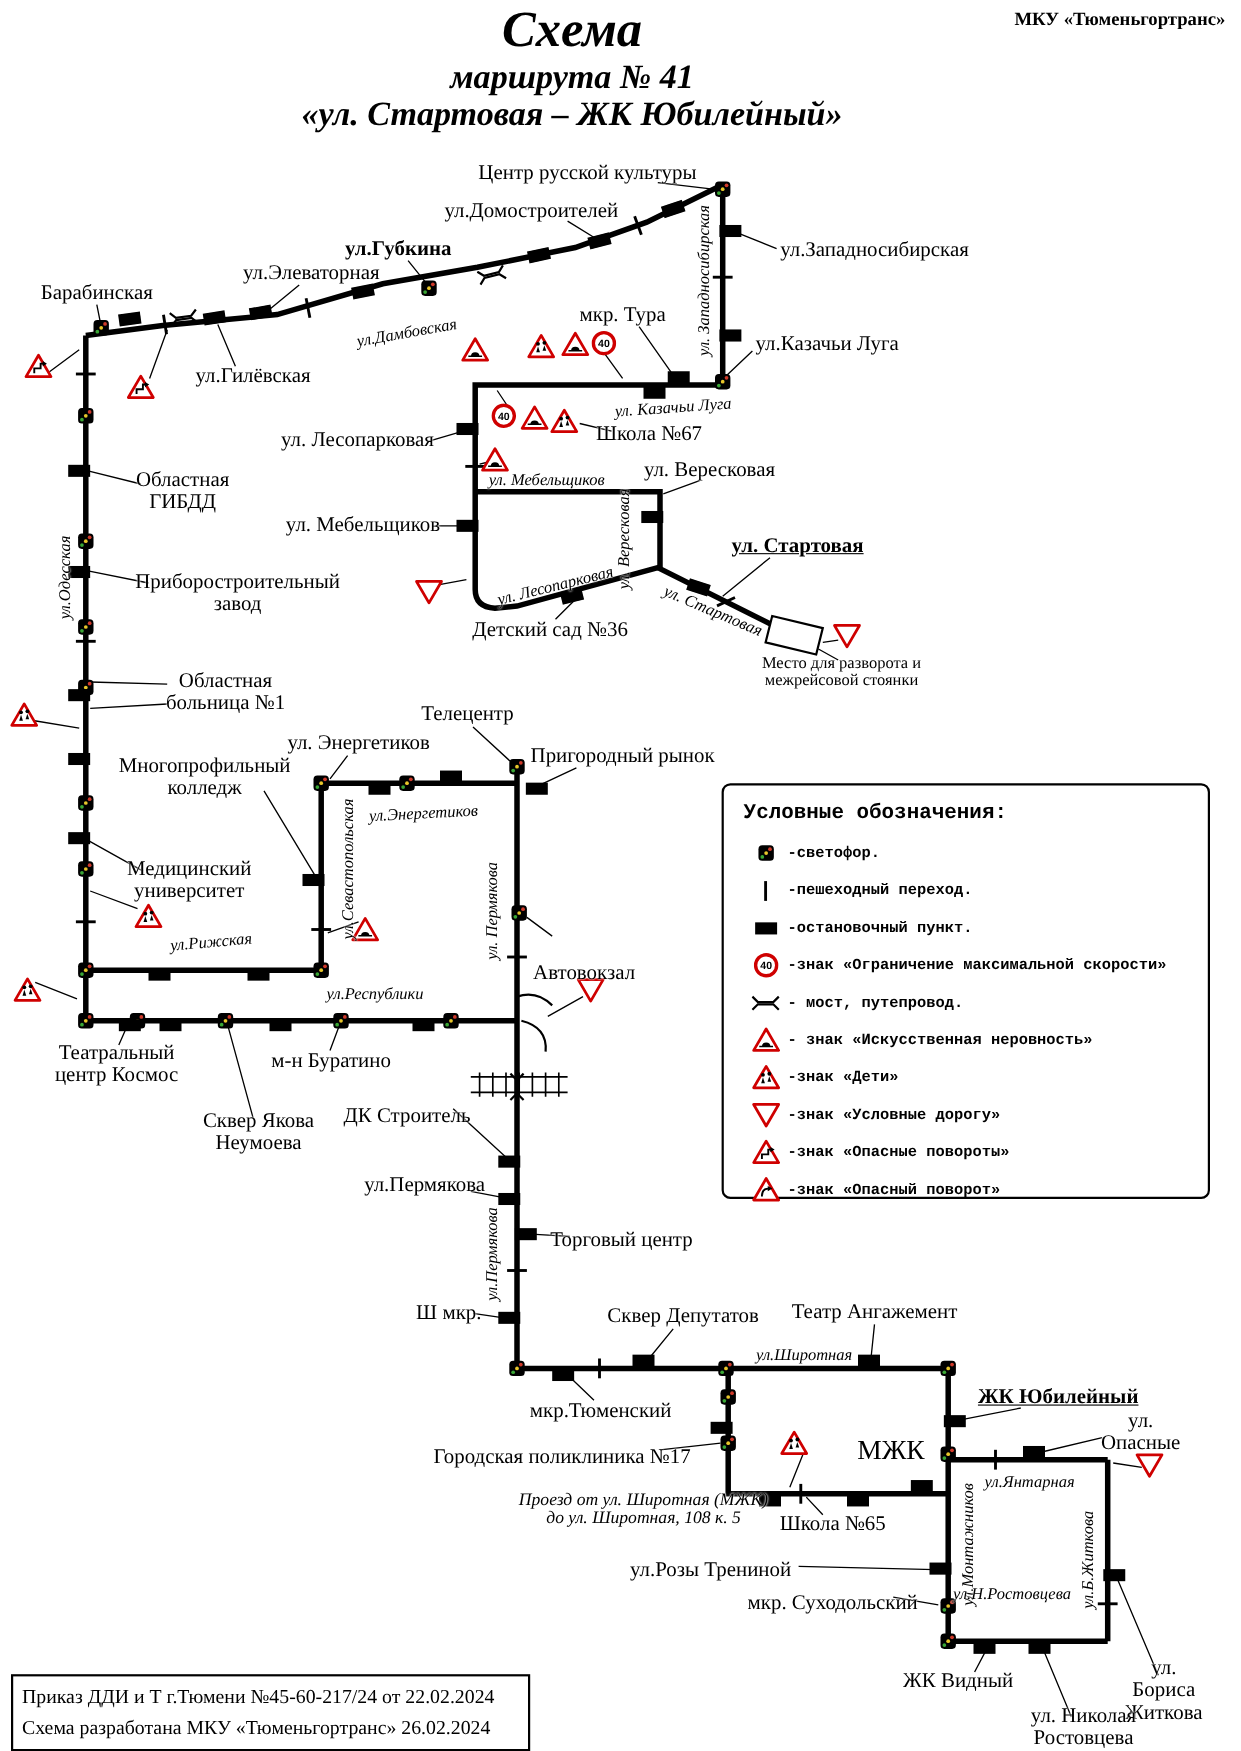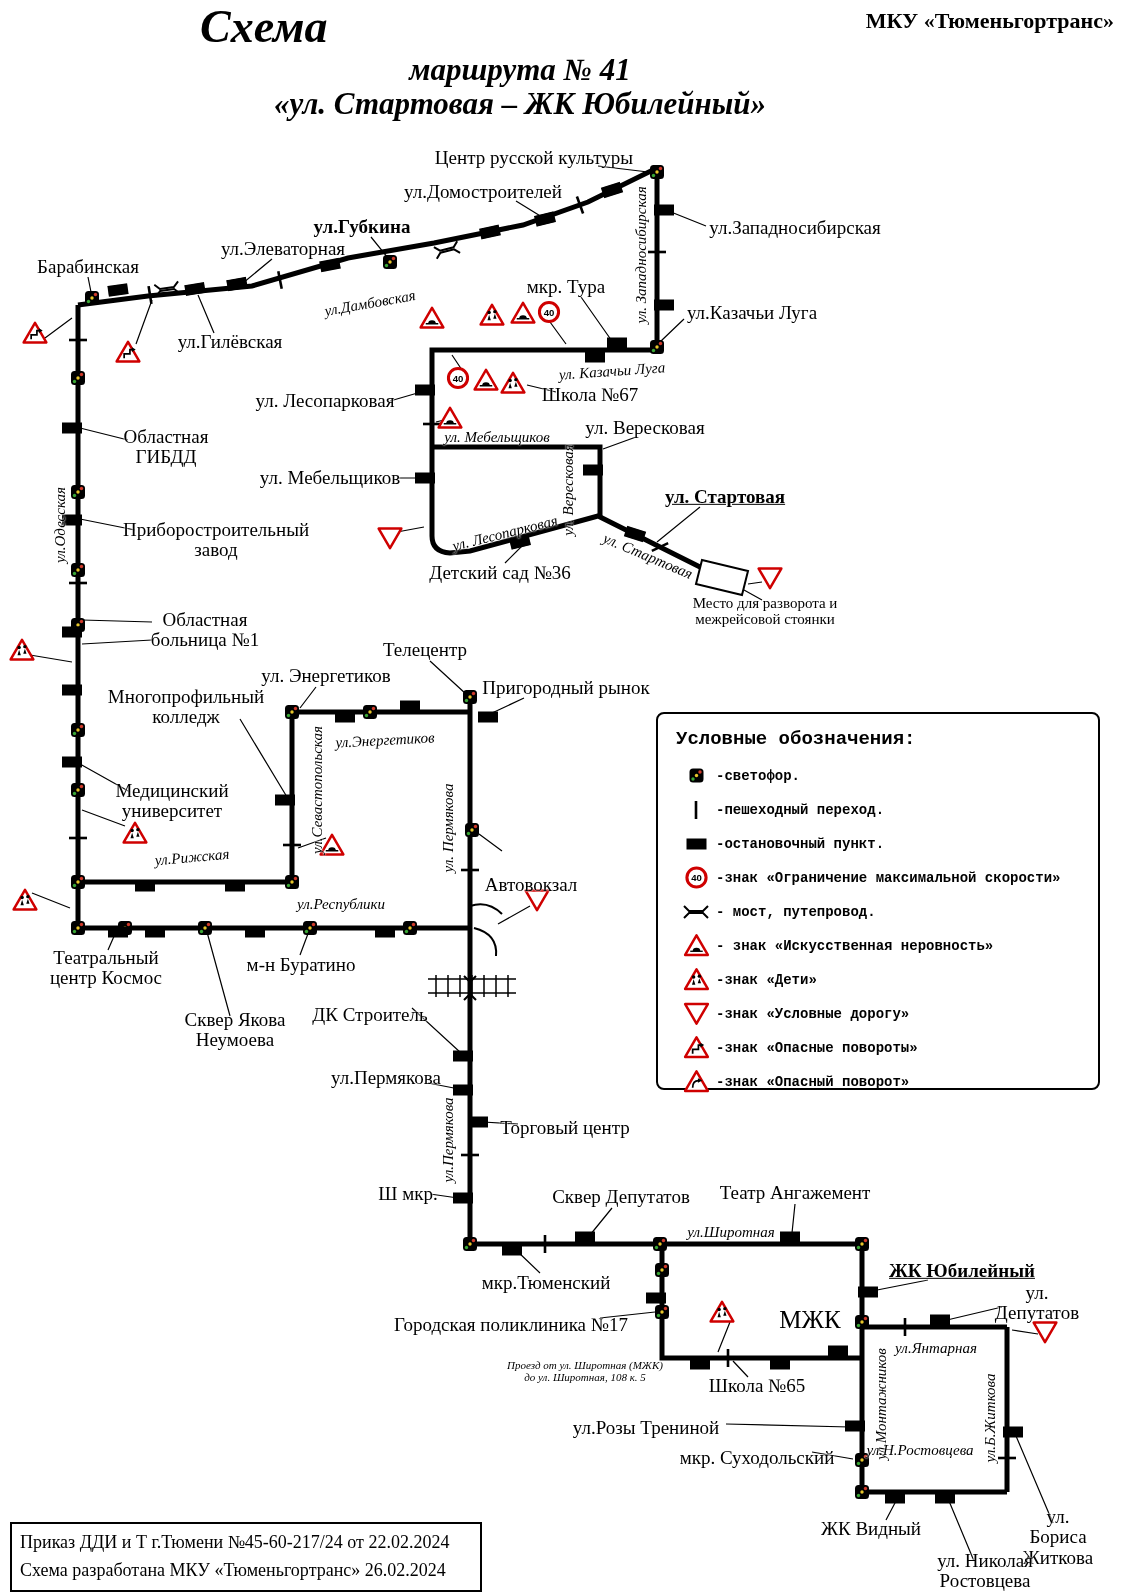--- a/index.html
+++ b/index.html
@@ -1,19 +1,19 @@
 <!DOCTYPE html>
 <html><head>
 <meta charset="utf-8">
 <style>
   html,body{margin:0;padding:0;background:#fff;}
   .page{position:relative;width:1128px;height:1592px;background:#fff;overflow:hidden;
         font-family:"Liberation Serif","DejaVu Serif",serif;color:#000;}
-  .hdr-org{position:absolute;top:8px;right:14px;font-size:22px;font-weight:bold;white-space:nowrap;}
-  .t1{position:absolute;top:0px;left:200px;width:640px;font-size:46px;font-weight:bold;font-style:italic;}
+  .hdr-org{position:absolute;top:8px;right:14px;font-size:17px;font-weight:bold;white-space:nowrap;}
+  .t1{position:absolute;top:0px;left:200px;width:640px;text-align:center;font-size:46px;font-weight:bold;font-style:italic;}
   .t2{position:absolute;top:52px;left:200px;width:640px;text-align:center;font-size:31px;font-weight:bold;font-style:italic;}
   .t3{position:absolute;top:86px;left:200px;width:640px;text-align:center;font-size:31px;font-weight:bold;font-style:italic;}
   .route-svg{position:absolute;left:0;top:0;z-index:1;}
   #markers{position:absolute;left:0;top:0;width:100%;height:100%;z-index:2;}
   #labels{position:absolute;left:0;top:0;width:100%;height:100%;z-index:3;}
   .marker{position:absolute;line-height:0;}
   .marker svg{display:block;}
   .lbl{position:absolute;font-size:19px;line-height:1.07;text-align:center;white-space:pre-line;
        text-shadow:0 0 2px #fff,0 0 2px #fff;}
   .lbl.street{font-style:italic;font-size:15px;white-space:nowrap;}
@@ -831,22 +831,22 @@
       <div class="lbl" style="left: 370px; top: 1015px; transform: translate(-50%, -50%);">ДК Строитель</div>
       <div class="lbl" style="left: 386px; top: 1078px; transform: translate(-50%, -50%);">ул.Пермякова</div>
       <div class="lbl" style="left: 565px; top: 1128px; transform: translate(-50%, -50%);">Торговый центр</div>
       <div class="lbl" style="left: 408px; top: 1194px; transform: translate(-50%, -50%);">Ш мкр.</div>
       <div class="lbl" style="left: 621px; top: 1197px; transform: translate(-50%, -50%);">Сквер Депутатов</div>
       <div class="lbl" style="left: 795px; top: 1193px; transform: translate(-50%, -50%);">Театр Ангажемент</div>
       <div class="lbl" style="left: 546px; top: 1283px; transform: translate(-50%, -50%);">мкр.Тюменский</div>
       <div class="lbl" style="left: 962px; top: 1271px; transform: translate(-50%, -50%); font-weight: bold; text-decoration: underline;">ЖК Юбилейный</div>
       <div class="lbl" style="left: 511px; top: 1325px; transform: translate(-50%, -50%);">Городская поликлиника №17</div>
       <div class="lbl" style="left: 810px; top: 1320px; transform: translate(-50%, -50%); font-size: 25px;">МЖК</div>
-      <div class="lbl" style="left: 1037px; top: 1303px; transform: translate(-50%, -50%);">ул. Депутатов</div>
-      <div class="lbl" style="left: 585px; top: 1372px; transform: translate(-50%, -50%); font-size: 11px; font-style: italic;">Проезд от ул. Широтная (МЖК)
+      <div class="lbl" style="left: 1037px; top: 1303px; transform: translate(-50%, -50%);">ул. Опасные</div>
+      <div class="lbl" style="left: 585px; top: 1372px; transform: translate(-50%, -50%); font-size: 16px; font-style: italic;">Проезд от ул. Широтная (МЖК)
 до ул. Широтная, 108 к. 5</div>
       <div class="lbl" style="left: 757px; top: 1386px; transform: translate(-50%, -50%);">Школа №65</div>
       <div class="lbl" style="left: 646px; top: 1428px; transform: translate(-50%, -50%);">ул.Розы Трениной</div>
       <div class="lbl" style="left: 757px; top: 1458px; transform: translate(-50%, -50%);">мкр. Суходольский</div>
       <div class="lbl" style="left: 871px; top: 1529px; transform: translate(-50%, -50%);">ЖК Видный</div>
       <div class="lbl" style="left: 1058px; top: 1537px; transform: translate(-50%, -50%);">ул. Бориса
 Житкова</div>
       <div class="lbl" style="left: 985px; top: 1571px; transform: translate(-50%, -50%);">ул. Николая Ростовцева</div>
       <div class="lbl street" style="left: 641px; top: 255px; transform: translate(-50%, -50%) rotate(-90deg);">ул. Западносибирская</div>
       <div class="lbl street" style="left: 370px; top: 303px; transform: translate(-50%, -50%) rotate(-10deg);">ул.Дамбовская</div>

